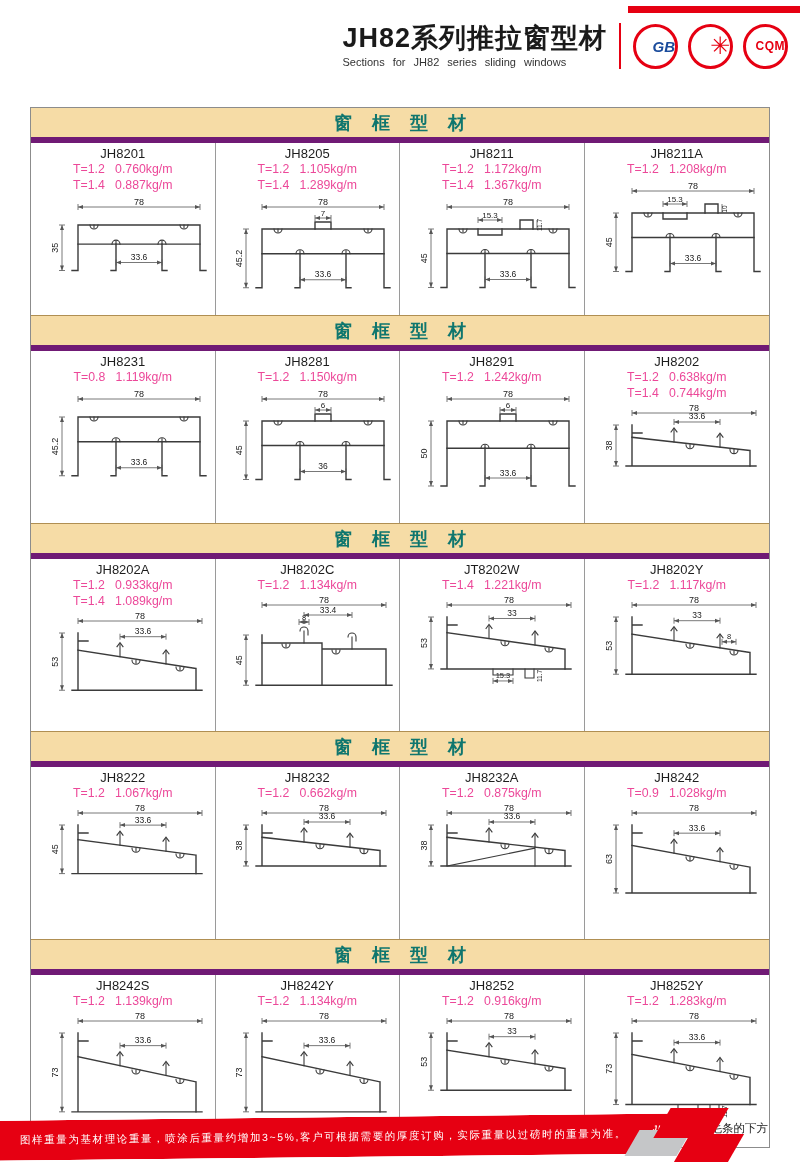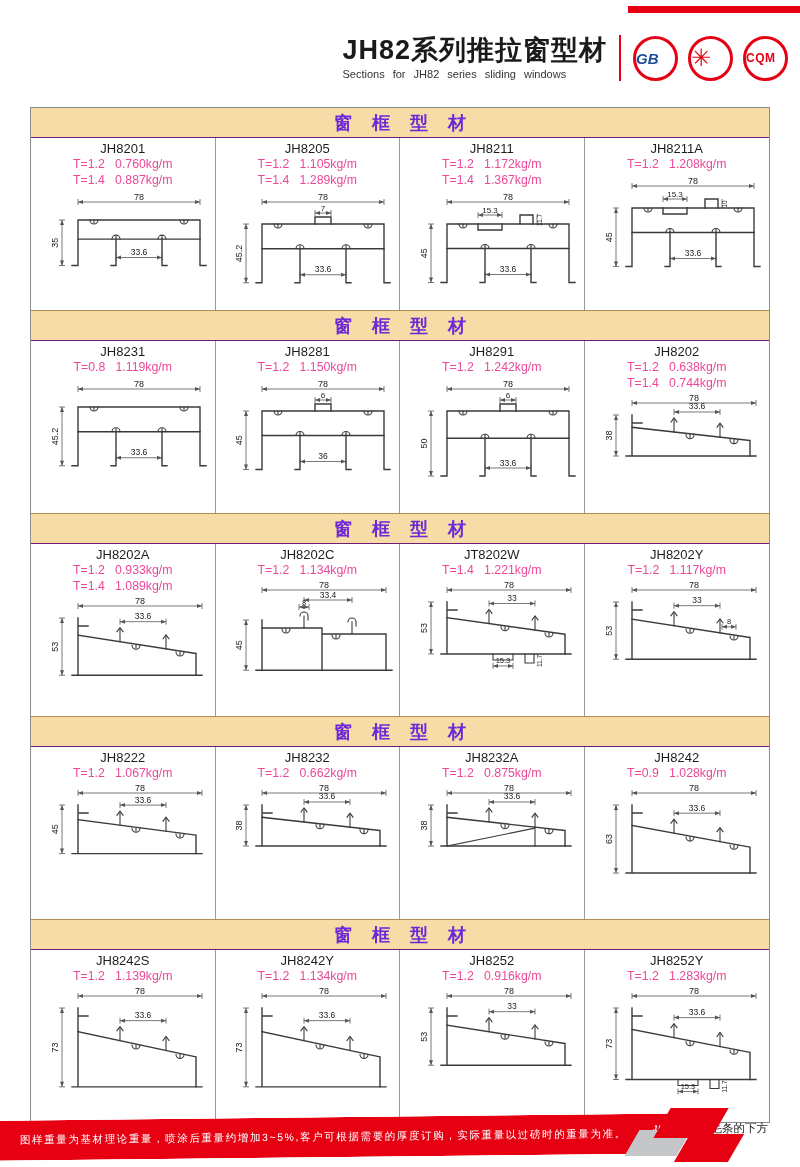--- a/index.html
+++ b/index.html
@@ -1,39 +1,39 @@
 <!DOCTYPE html>
 <html><head>
 <meta charset="utf-8">
 <style>
   html,body{margin:0;padding:0;background:#fff;}
   .page{position:relative;width:800px;height:1167px;background:#fff;overflow:hidden;
         font-family:"Liberation Sans","DejaVu Sans",sans-serif;color:#1d1d1d;}
 
   
   .top-strip{position:absolute;top:6px;right:0;width:172px;height:7px;background:#e60012;}
-  header{position:absolute;top:26px;left:0;width:100%;height:64px;display:flex;
+  header{position:absolute;top:14px;left:0;width:100%;height:64px;display:flex;
          justify-content:flex-end;align-items:center;gap:12px;padding-right:12px;box-sizing:border-box;}
   .title-block{text-align:left;}
   .title-block h1{margin:0;font-size:27px;font-weight:700;letter-spacing:1px;color:#1a1a1a;line-height:1.1;}
   .subtitle{font-size:11px;color:#333;word-spacing:5px;margin-top:2px;}
   .hdr-divider{width:2px;height:46px;background:#e60012;}
   .logos{display:flex;gap:10px;align-items:center;}
   .logo{width:45px;height:45px;border:3px solid #e60012;border-radius:50%;display:flex;
-        align-items:center;justify-content:flex-start;box-sizing:border-box;background:#fff;}
+        align-items:center;justify-content:flex-end;box-sizing:border-box;background:#fff;}
   .logo i{font-style:normal;}
   .logo.gb i{color:#1b4c9c;font-weight:bold;font-style:italic;font-size:15px;}
   .logo.seal i{color:#e60012;font-size:24px;line-height:1;}
   .logo.cqm i{color:#e60012;font-weight:900;font-size:12px;letter-spacing:.5px;}
 
   
   main{position:absolute;left:30px;top:107px;width:740px;border:1px solid #8c8c8c;box-sizing:border-box;background:#fff;}
-  .sec-bar{height:29px;background:#f6dca6;border-top:1px solid #b08f52;border-bottom:1px solid #701a75;
+  .sec-bar{height:29px;background:#f6dca6;border-top:1px solid #b08f52;border-bottom:6px solid #701a75;
            display:flex;align-items:center;justify-content:center;font-size:18px;font-weight:bold;
-           letter-spacing:20px;text-indent:20px;color:#6d28d9;}
+           letter-spacing:20px;text-indent:20px;color:#0f766e;}
   main .sec-bar:first-child{border-top:none;}
   .sec-row{display:flex;height:172px;background:#fff;}
   .cell{flex:1 1 25%;text-align:center;border-right:1px solid #9a9a9a;box-sizing:border-box;padding-top:3px;overflow:hidden;}
   .cell:last-child{border-right:none;}
   .code{font-size:13px;color:#1d1d1d;line-height:1.25;}
   .spec{font-size:12.3px;color:#ec4899;line-height:1.3;white-space:pre;}
   svg.drawing{display:block;margin:1px auto 0;}
   .prof{stroke:#3b3b3b;stroke-width:1.4;fill:none;stroke-linecap:square;stroke-linejoin:miter;}
   .prof.thin{stroke-width:1.1;}
   .dim{stroke:#555;stroke-width:.8;fill:none;}

